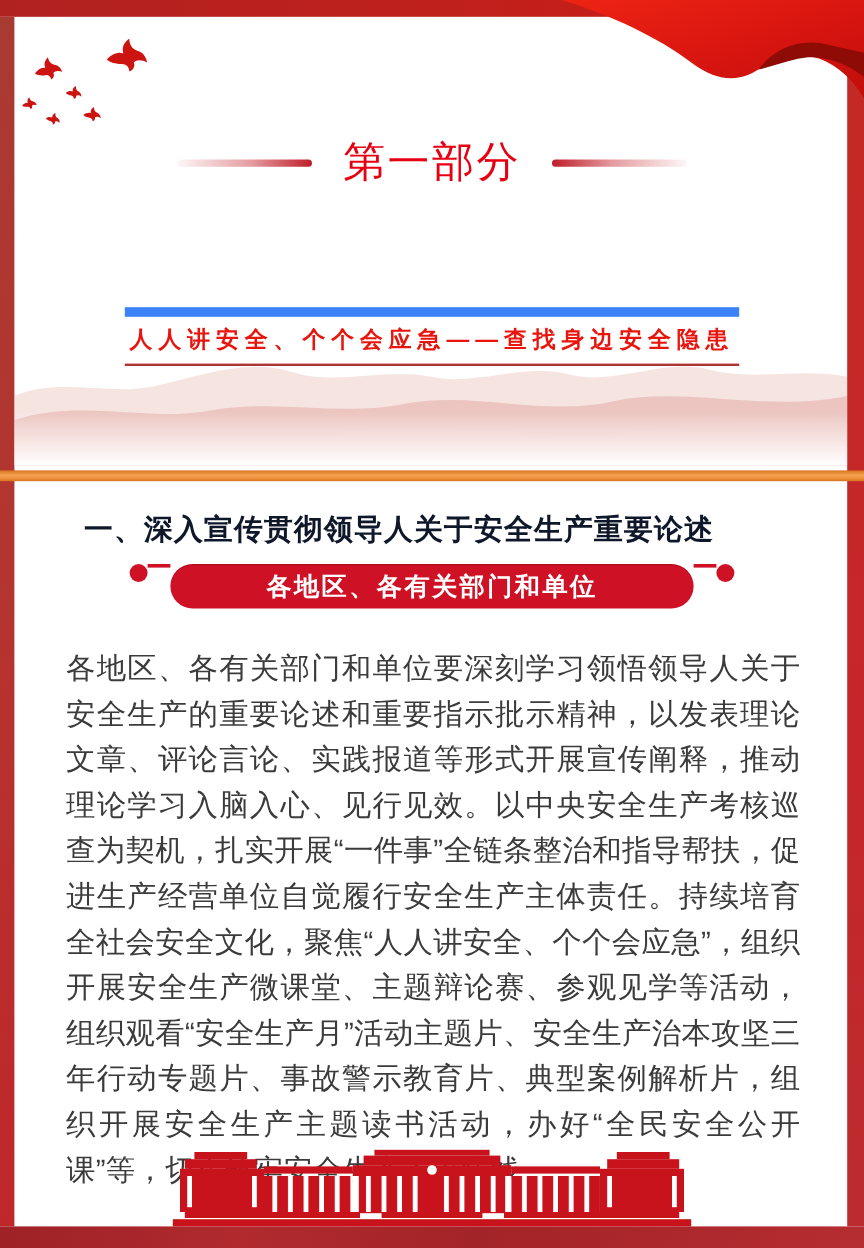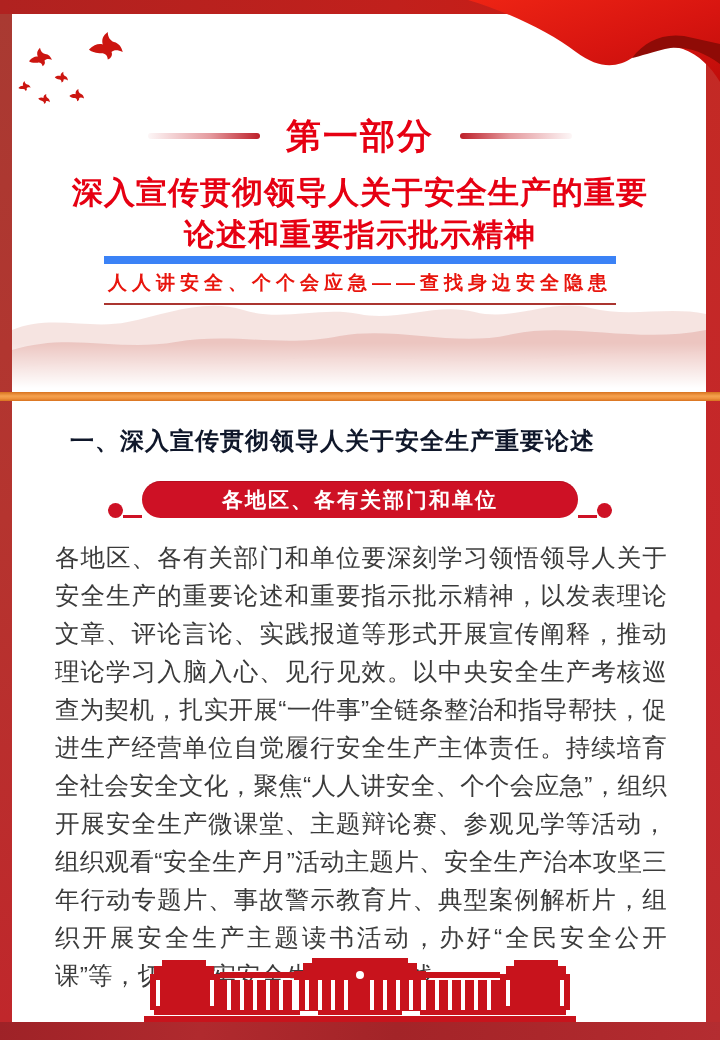--- a/index.html
+++ b/index.html
@@ -40,21 +40,21 @@
 
   
   .part-row{
     position:absolute;left:0;top:118px;width:720px;
     display:flex;align-items:center;justify-content:center;gap:26px;
   }
   .part-line{width:112px;height:6px;border-radius:3px;}
   .part-line.left{background:linear-gradient(90deg,rgba(197,34,43,0.04),rgba(197,34,43,0.45) 55%,#bd1f29);}
   .part-line.right{background:linear-gradient(270deg,rgba(197,34,43,0.04),rgba(197,34,43,0.45) 55%,#bd1f29);}
   .part-label{
-    font-size:35px;font-weight:700;color:#e60012;letter-spacing:2px;
+    font-size:35px;font-weight:400;color:#e60012;letter-spacing:2px;
     line-height:1;white-space:nowrap;
   }
 
   
   .main-title{
     position:absolute;left:40px;top:172px;width:640px;
     text-align:center;color:#e60012;font-weight:900;
     font-size:31px;line-height:42px;letter-spacing:1px;
   }
 
@@ -81,21 +81,21 @@
 
   
   .section-heading{
     position:absolute;left:70px;top:425px;width:600px;
     font-size:24px;font-weight:bold;color:#0f172a;letter-spacing:1px;
     white-space:nowrap;
   }
 
   .banner-row{
     position:absolute;left:0;top:470px;width:720px;height:48px;
-    display:flex;align-items:flex-end;justify-content:center;
+    display:flex;align-items:flex-start;justify-content:center;
   }
   .banner-dot{width:15px;height:15px;border-radius:50%;background:#ce1125;flex:0 0 auto;}
   .banner-link{width:19px;height:3px;background:#ce1125;flex:0 0 auto;}
   .banner-pill{
     width:436px;height:37px;border-radius:19px;background:#ce1125;
     display:flex;align-items:center;justify-content:center;flex:0 0 auto;
     box-shadow:0 1px 0 rgba(120,0,10,0.25) inset;
   }
   .banner-pill span{
     color:#ffffff;font-size:21px;font-weight:bold;letter-spacing:2px;white-space:nowrap;
@@ -146,24 +146,20 @@
       <path d="M182,58 C194,42 212,33 234,36 L270,44 L270,64 C252,50 231,45 215,49 C202,52 191,56 182,58 Z" fill="#8f0b06"></path>
     </svg>
   </div>
 
   <div class="part-row">
     <div class="part-line left"></div>
     <div class="part-label">第一部分</div>
     <div class="part-line right"></div>
   </div>
 
-  <div class="main-title">
-    <div>深入宣传贯彻领导人关于安全生产的重要</div>
-    <div>论述和重要指示批示精神</div>
-  </div>
 
   <div class="slogan-box">
     <span class="slogan-text">人人讲安全、个个会应急——查找身边安全隐患</span>
   </div>
 
   <div class="mountains">
     <svg width="694" height="100" viewBox="0 0 720 100" preserveAspectRatio="none">
       <defs>
         <linearGradient id="fade" x1="0" y1="0" x2="0" y2="1">
           <stop offset="0.55" stop-color="#ffffff" stop-opacity="0"></stop>

